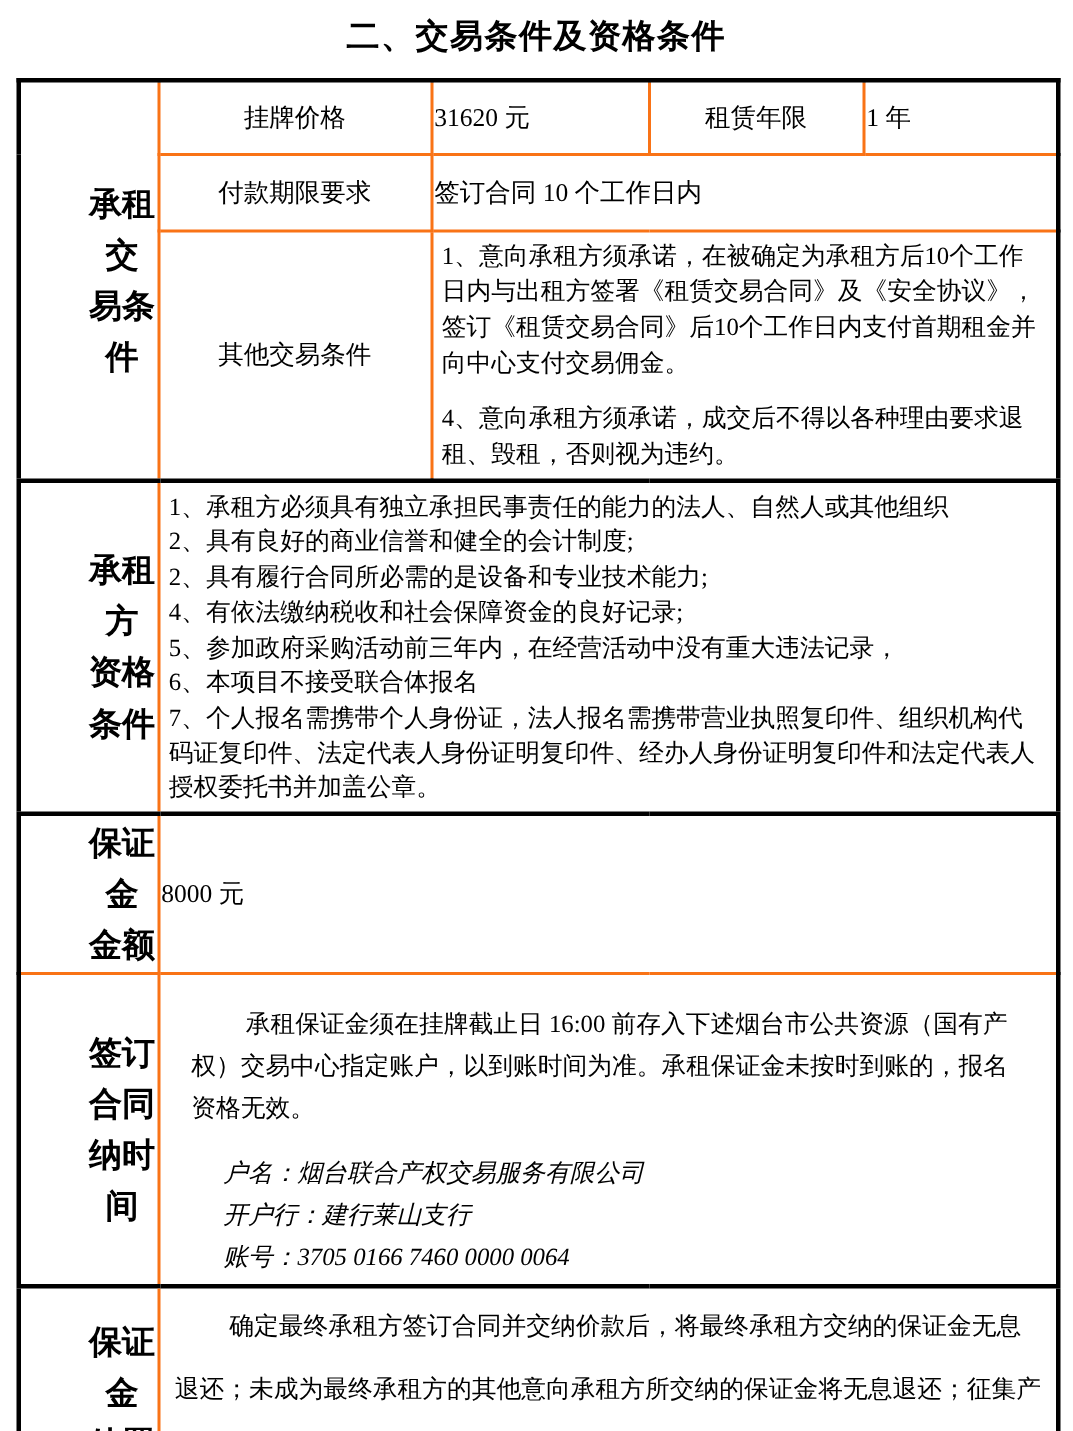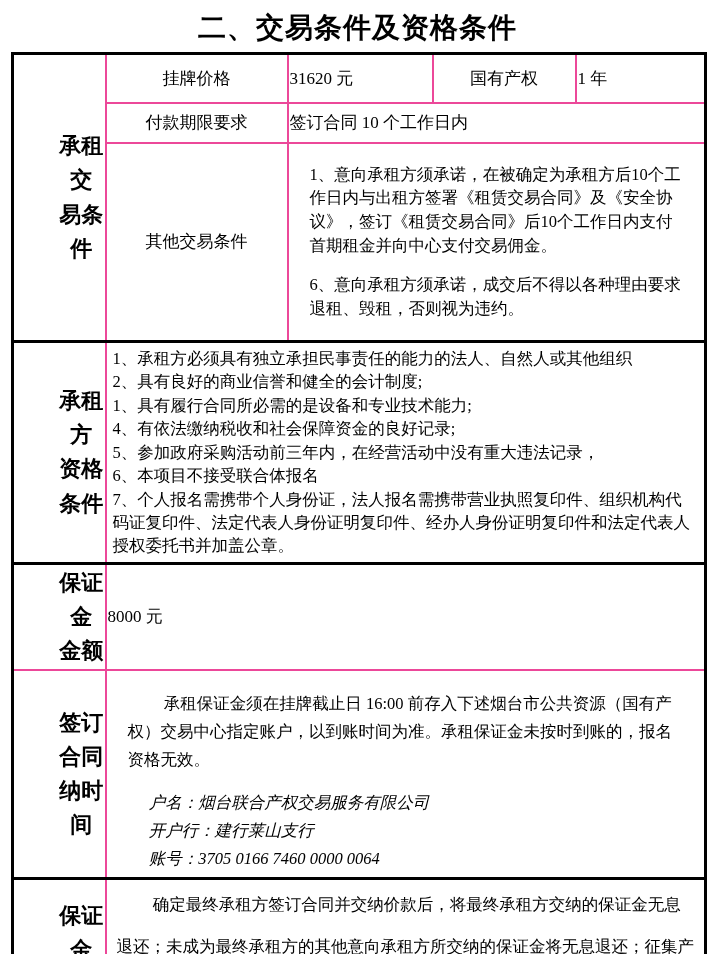--- a/index.html
+++ b/index.html
@@ -2,48 +2,48 @@
 <html><head>
 <meta charset="utf-8">
 <style>
   html,body{margin:0;padding:0;background:#fff;}
   body{
     width:715px;height:954px;
     font-family:"Liberation Serif","DejaVu Serif",serif;
     color:#000;overflow:hidden;
   }
   .title{
-    text-align:center;font-size:28px;font-weight:bold;
+    text-align:center;font-size:22px;font-weight:bold;
     padding:9px 0 0 0;height:52px;box-sizing:border-box;
     letter-spacing:1px;
   }
   table.doc{
     border-collapse:collapse;table-layout:fixed;
     margin-left:11px;width:693px;
     border:3px solid #000;
   }
   .doc th,.doc td{
-    border:2px solid #ec4899;
+    border:2px solid #f97316;
     vertical-align:middle;
     font-size:17px;
     box-sizing:border-box;
   }
   .doc th.rowhdr{
     font-weight:bold;text-align:center;
     white-space:pre-line;line-height:1.55;font-size:22px;padding-left:45px;
   }
   .doc td.label{text-align:center;}
   .doc td.value{text-align:left;}
   .doc td.content{
     text-align:left;padding:4px 6px;font-size:16.5px;
   }
-  tr.r1{height:49px;} tr.r2{height:40px;} tr.r3{height:155px;}
+  tr.r1{height:49px;} tr.r2{height:51px;} tr.r3{height:155px;}
   tr.r4{height:210px;} tr.r5{height:52px;} tr.r6{height:190px;} tr.r7{height:172px;}
   tr.thick-top th, tr.thick-top td{border-top:3px solid #000;margin-left:16px;}
-  .other-cond p{margin:15px;line-height:1.45;}
+  .other-cond p{margin:0;line-height:1.45;}
   .other-cond p + p{margin-top:13px;}
   .qual div{line-height:1.42;}
   .pay .para{text-indent:2.2em;line-height:1.7;margin:15px;}
   .pay .acct{padding-left:2.2em;line-height:1.7;font-style:italic;}
   .disposal p{margin:0;text-indent:2.2em;line-height:2.5;padding:0 4px;}
 </style>
 </head>
 <body>
 
 <div class="title">二、交易条件及资格条件</div>
@@ -56,44 +56,44 @@
     <col style="width:143px">
       <col style="width:130px">
   </colgroup>
 
   <tbody>
       <tr class="r1">
     <th class="rowhdr" rowspan="3">承租交
 易条件</th>
     <td class="label">挂牌价格</td>
     <td class="value">31620 元</td>
-    <td class="label">国有产权</td>
+    <td class="label">租赁年限</td>
     <td class="value">1 年</td>
   </tr>
 
   <tr class="r2">
     <td class="label">付款期限要求</td>
     <td class="value" colspan="3">签订合同 10 个工作日内</td>
   </tr>
 
   <tr class="r3">
     <td class="label">其他交易条件</td>
     <td class="content other-cond" colspan="3">
       <p>1、意向承租方须承诺，在被确定为承租方后10个工作日内与出租方签署《租赁交易合同》及《安全协议》，签订《租赁交易合同》后10个工作日内支付首期租金并向中心支付交易佣金。</p>
-      <p>6、意向承租方须承诺，成交后不得以各种理由要求退租、毁租，否则视为违约。</p>
+      <p>4、意向承租方须承诺，成交后不得以各种理由要求退租、毁租，否则视为违约。</p>
     </td>
   </tr>
 
   <tr class="r4 thick-top">
     <th class="rowhdr">承租方
 资格条件</th>
     <td class="content qual" colspan="4">
       <div>1、承租方必须具有独立承担民事责任的能力的法人、自然人或其他组织</div>
       <div>2、具有良好的商业信誉和健全的会计制度;</div>
-      <div>1、具有履行合同所必需的是设备和专业技术能力;</div>
+      <div>2、具有履行合同所必需的是设备和专业技术能力;</div>
       <div>4、有依法缴纳税收和社会保障资金的良好记录;</div>
       <div>5、参加政府采购活动前三年内，在经营活动中没有重大违法记录，</div>
       <div>6、本项目不接受联合体报名</div>
       <div>7、个人报名需携带个人身份证，法人报名需携带营业执照复印件、组织机构代码证复印件、法定代表人身份证明复印件、经办人身份证明复印件和法定代表人授权委托书并加盖公章。</div>
     </td>
   </tr>
 
   <tr class="r5 thick-top">
     <th class="rowhdr">保证金
 金额</th>

